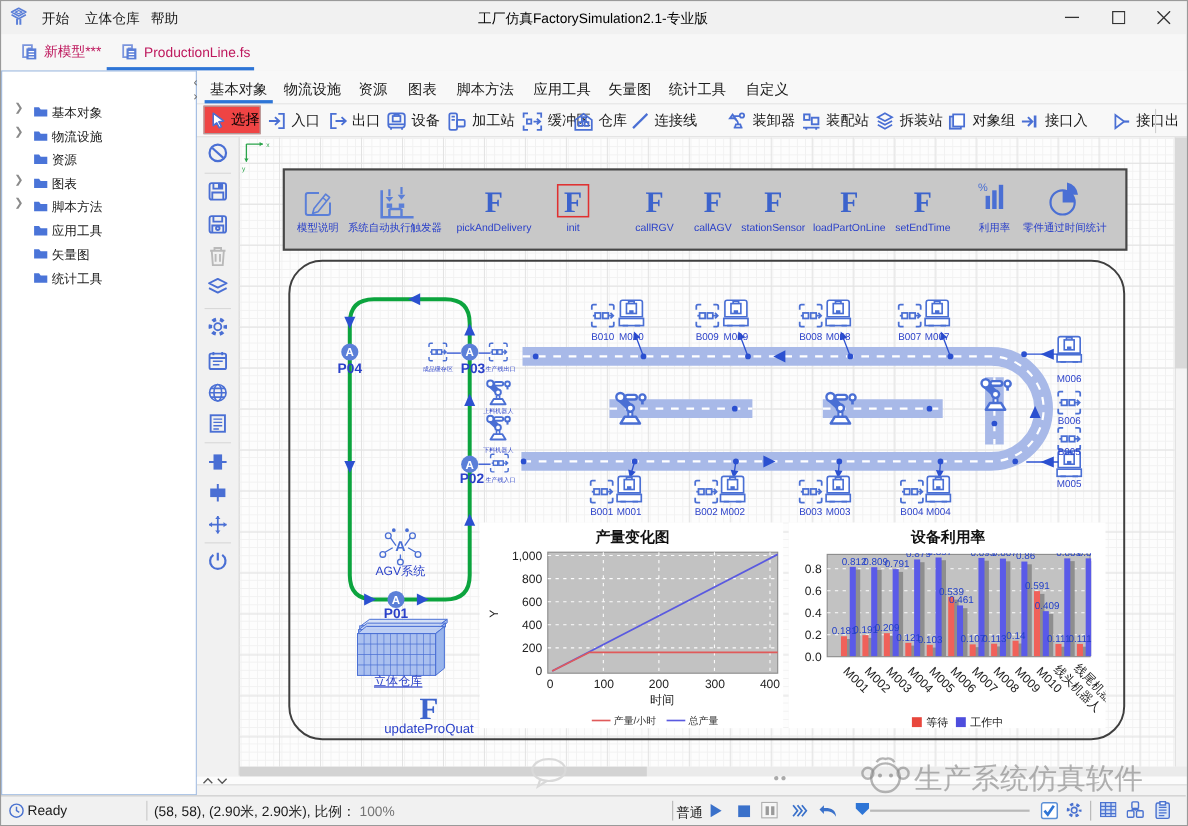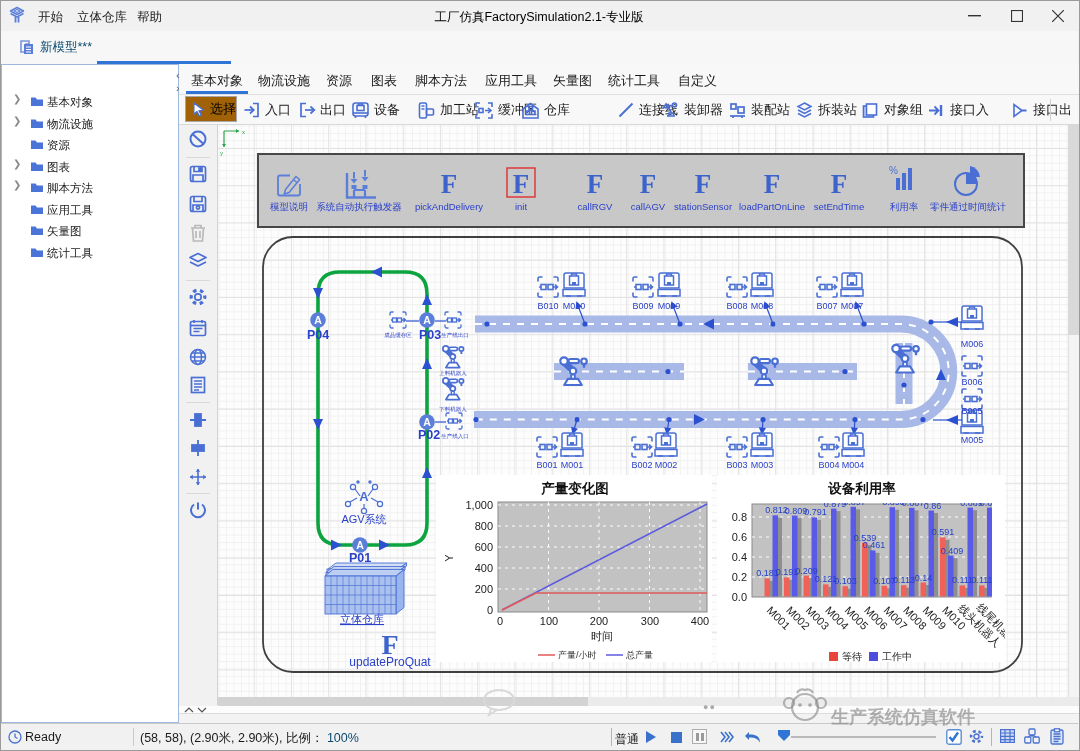--- a/index.html
+++ b/index.html
@@ -6,55 +6,55 @@
 html,body { width:1080px; height:751px; font-family:"Liberation Sans",sans-serif; background:#fff; overflow:hidden; }
 #win { position:absolute; left:0; top:0; width:1080px; height:751px; background:#f1f1f1; }
 #winborder { position:absolute; left:0; top:0; width:1080px; height:751px; border:1px solid #9a9a9a; z-index:999; pointer-events:none; box-sizing:border-box; }
 .abs { position:absolute; }
 
 #titlebar { position:absolute; left:0; top:0; width:1078px; height:31px; background:#f1f1f1; }
 #titlebar .menu { position:absolute; top:9px; font-size:12.5px; color:#1a1a1a; }
 #title-center { position:absolute; top:9px; left:0; width:100%; text-align:center; font-size:12.5px; color:#000000; }
 
 #tabbar { position:absolute; left:0; top:31px; width:1078px; height:33px; background:#f7f7f7; }
-.doctab { position:absolute; top:0; height:33px; display:flex; align-items:center; font-size:12.5px; color:#0c4a6e; }
+.doctab { position:absolute; top:0; height:33px; display:flex; align-items:center; font-size:12.5px; color:#be185d; }
 #tab2line { position:absolute; left:97px; top:61px; width:134px; height:3.5px; background:#2e75d6; }
 
 #sidebar { position:absolute; left:1px; top:64px; width:178px; height:659px; background:#fff; border:1px solid #9db9e0; }
 .treerow { position:absolute; left:0; width:176px; height:21px; font-size:11.5px; color:#1a1a1a; }
 .chev { position:absolute; left:11px; top:4px; width:8px; height:8px; color:#8a8a8a; font-size:10px; line-height:8px;}
 
 #vtool { position:absolute; left:179px; top:125px; width:39px; height:580px; background:#f1f1f1; border-right:1px solid #d2d2d2; }
 
 #ribbontabs { position:absolute; left:179px; top:64px; width:901px; height:31px; background:#f8f8f8; border-bottom:1px solid #e0e0e0; }
 .rtab { position:absolute; top:8px; font-size:13px; color:#1a1a1a; }
 #ribbonline { position:absolute; left:186px; top:91px; width:62px; height:3px; background:#2e75d6; }
 #ribbontools { position:absolute; left:179px; top:95px; width:901px; height:30px; background:#f8f8f8; border-bottom:1px solid #d8d8d8; }
 .titem { position:absolute; top:4px; height:22px; display:flex; align-items:center; font-size:13px; color:#1a1a1a; }
 .titem svg { margin-right:4px; }
-#selbtn { position:absolute; left:6px; top:1px; width:52px; height:26px; background:#a16207; border:1px solid #a8a8a8; display:flex; align-items:center; font-size:13px; white-space:nowrap; }
+#selbtn { position:absolute; left:6px; top:1px; width:52px; height:26px; background:#ef4444; border:1px solid #a8a8a8; display:flex; align-items:center; font-size:13px; white-space:nowrap; }
 .titem span { white-space:nowrap;font-family:Liberation Serif, serif; }
 
 #canvas { position:absolute; left:218px; top:125px; width:850px; height:572px; background:#fdfdfd;
   background-image:linear-gradient(#e2e2e2 1px, transparent 1px), linear-gradient(90deg, #e2e2e2 1px, transparent 1px),
     linear-gradient(#f1f1f1 1px, transparent 1px), linear-gradient(90deg, #f1f1f1 1px, transparent 1px);
   background-size:37.25px 37.25px, 37.25px 37.25px, 7.45px 7.45px, 7.45px 7.45px;
   background-position:35.7px 23px, 35.7px 23px, 0.7px 0.5px, 0.7px 0.5px; overflow:hidden; }
 
 #vscroll { position:absolute; left:1068px; top:125px; width:11px; height:572px; background:#f4f4f4; border-left:1px solid #e0e0e0;}
 #vthumb { position:absolute; left:1068px; top:125px; width:11px; height:210px; background:#d9d9d9; }
 #hscroll { position:absolute; left:218px; top:697px; width:861px; height:9px; background:#ebebeb; }
 #hthumb { position:absolute; left:218px; top:697px; width:370px; height:9px; background:#d3d3d3; }
 #strip1 { position:absolute; left:179px; top:706px; width:900px; height:7px; background:#fcfcfc; }
 #strip2 { position:absolute; left:179px; top:713px; width:900px; height:10px; background:#f3f3f3; border-top:1px solid #dcdcdc; }
 
 #statusbar { position:absolute; left:0; top:723px; width:1078px; height:27px; background:#f1f1f1; border-top:1px solid #c9c9c9; font-size:12.5px; color:#1a1a1a; }
 
 #wmark { position:absolute; left:775px; top:683px; width:290px; height:44px; z-index:50; pointer-events:none; }
-#wmtext { position:absolute; left:56px; top:22px; font-size:18px; font-weight:bold; color:rgba(130,130,130,0.62); letter-spacing:0px; white-space:nowrap;}
+#wmtext { position:absolute; left:56px; top:7px; font-size:26px; font-weight:normal; color:rgba(130,130,130,0.62); letter-spacing:0px; white-space:nowrap;}
 </style>
 </head>
 <body>
 <div id="win">
   <div id="titlebar">
     <svg class="abs" style="left:8px;top:6px" width="18" height="18" viewBox="0 0 18 18">
       <g fill="none" stroke="#5b7fd8" stroke-width="1.5" stroke-linejoin="round">
         <path d="M9 1.5 L15.5 5 L9 8.5 L2.5 5 Z"></path>
         <path d="M6 5 L9 3.5 L12 5 L9 6.5 Z" stroke-width="1.1"></path>
         <path d="M2.5 7.5 L9 11 L15.5 7.5"></path>
@@ -77,20 +77,28 @@
   </div>
   <div id="tabbar">
     <div class="doctab" style="left:19px">
       <svg width="15" height="15" viewBox="0 0 15 15" style="margin-right:6px">
         <path d="M2,1 h8 v3 h-3 v8 h-5 z" fill="none" stroke="#7b95dd" stroke-width="1.6"></path>
         <rect x="5" y="4" width="9" height="10" fill="#5b7fd8"></rect>
         <path d="M7,7 h5 M7,9.5 h5 M7,12 h5" stroke="#fff" stroke-width="1.2"></path>
       </svg>
       新模型***
     </div>
+    <div class="doctab" style="left:110px">
+      <svg width="15" height="15" viewBox="0 0 15 15" style="margin-right:6px">
+        <path d="M2,1 h8 v3 h-3 v8 h-5 z" fill="none" stroke="#7b95dd" stroke-width="1.6"></path>
+        <rect x="5" y="4" width="9" height="10" fill="#5b7fd8"></rect>
+        <path d="M7,7 h5 M7,9.5 h5 M7,12 h5" stroke="#fff" stroke-width="1.2"></path>
+      </svg>
+      ProductionLine.fs
+    </div>
   </div>
   <div id="tab2line"></div>
 
   <div id="ribbontabs">
     <div class="rtab" style="left:12px;">基本对象</div>
     <div class="rtab" style="left:79px">物流设施</div>
     <div class="rtab" style="left:147px">资源</div>
     <div class="rtab" style="left:192px">图表</div>
     <div class="rtab" style="left:236px">脚本方法</div>
     <div class="rtab" style="left:306px">应用工具</div>
@@ -133,21 +141,21 @@
           <g fill="none" stroke="#4a6fd4" stroke-width="1.6">
             <rect x="2" y="2" width="15" height="13" rx="2.5"></rect>
             <rect x="6" y="4.5" width="7" height="5"></rect>
             <path d="M7.5 4.5 v-1.5 h4 v1.5"></path>
             <path d="M2 12 h15"></path>
             <path d="M4.5 15 v2 M14.5 15 v2"></path>
           </g>
         </svg>
       <span>设备</span>
     </div>
-    <div class="titem" style="left:238px">
+    <div class="titem" style="left:227px">
       <svg width="19" height="19" viewBox="0 0 19 19">
           <g fill="none" stroke="#4a6fd4" stroke-width="1.6">
             <rect x="2.5" y="2" width="7" height="15" rx="1.5"></rect>
             <rect x="9.5" y="8" width="7" height="6" rx="1"></rect>
             <path d="M4.5 5 h3 M4.5 8 h3"></path>
           </g>
         </svg>
       <span>加工站</span>
     </div>
     <div class="titem" style="left:295px">
@@ -164,21 +172,21 @@
       <svg width="19" height="19" viewBox="0 0 19 19">
           <g fill="none" stroke="#4a6fd4" stroke-width="1.6">
             <path d="M2 8 L9.5 2.5 L17 8 V17 H2 Z"></path>
             <rect x="5" y="10" width="3.5" height="3.5"></rect>
             <rect x="10.5" y="10" width="3.5" height="3.5"></rect>
             <rect x="8" y="5.5" width="3.5" height="3.5"></rect>
           </g>
         </svg>
       <span>仓库</span>
     </div>
-    <div class="titem" style="left:438px">
+    <div class="titem" style="left:394px">
       <svg width="18" height="18" viewBox="0 0 18 18">
           <path d="M2.5 15.5 L15.5 2.5" stroke="#4a6fd4" stroke-width="2"></path>
         </svg>
       <span>连接线</span>
     </div>
     <div class="titem" style="left:482px">
       <svg width="19" height="19" viewBox="0 0 19 19">
           <g fill="none" stroke="#4a6fd4" stroke-width="1.6">
             <circle cx="13.5" cy="4" r="2"></circle>
             <path d="M5 4.5 h6.5 M5 3 l-2.5 3.5 h5 z"></path>
@@ -836,21 +844,21 @@
   </div>
   <div id="strip2"></div>
 
   <div id="statusbar">
     <svg class="abs" style="left:8px;top:6px" width="14" height="14" viewBox="0 0 14 14">
         <circle cx="7" cy="7" r="6" fill="none" stroke="#4a72d0" stroke-width="1.3"></circle>
         <path d="M7 3.5 V7 L9.5 8.5" stroke="#4a72d0" stroke-width="1.3" fill="none"></path>
       </svg>
     <div class="abs" style="left:25px;top:6px">Ready</div>
     <div class="abs" style="left:133px;top:4px;width:1px;height:18px;background:#c9c9c9"></div>
-    <div class="abs" style="left:140px;top:6px">(58, 58), (2.90米, 2.90米), 比例：<span style="color:#0c4a6e"> 100%</span></div>
+    <div class="abs" style="left:140px;top:6px">(58, 58), (2.90米, 2.90米), 比例：<span style="color:#737373"> 100%</span></div>
     <div class="abs" style="left:611px;top:4px;width:1px;height:18px;background:#b5b5b5"></div>
     <div class="abs" style="left:615px;top:7px;font-size:12px">普通</div>
     <svg class="abs" style="left:645px;top:7px" width="12" height="12">
         <path d="M1,0 L11,6 L1,12 Z" fill="#3a71ca"></path>
       </svg>
     <svg class="abs" style="left:671px;top:8px" width="11" height="11">
         <rect width="11" height="11" fill="#3a71ca"></rect>
       </svg>
     <div class="abs" style="left:692px;top:5px;width:15px;height:15px;border:1px solid #adadad;background:#f6f6f6">
       <div class="abs" style="left:3px;top:3px;width:3px;height:8px;background:#9a9a9a"></div>

